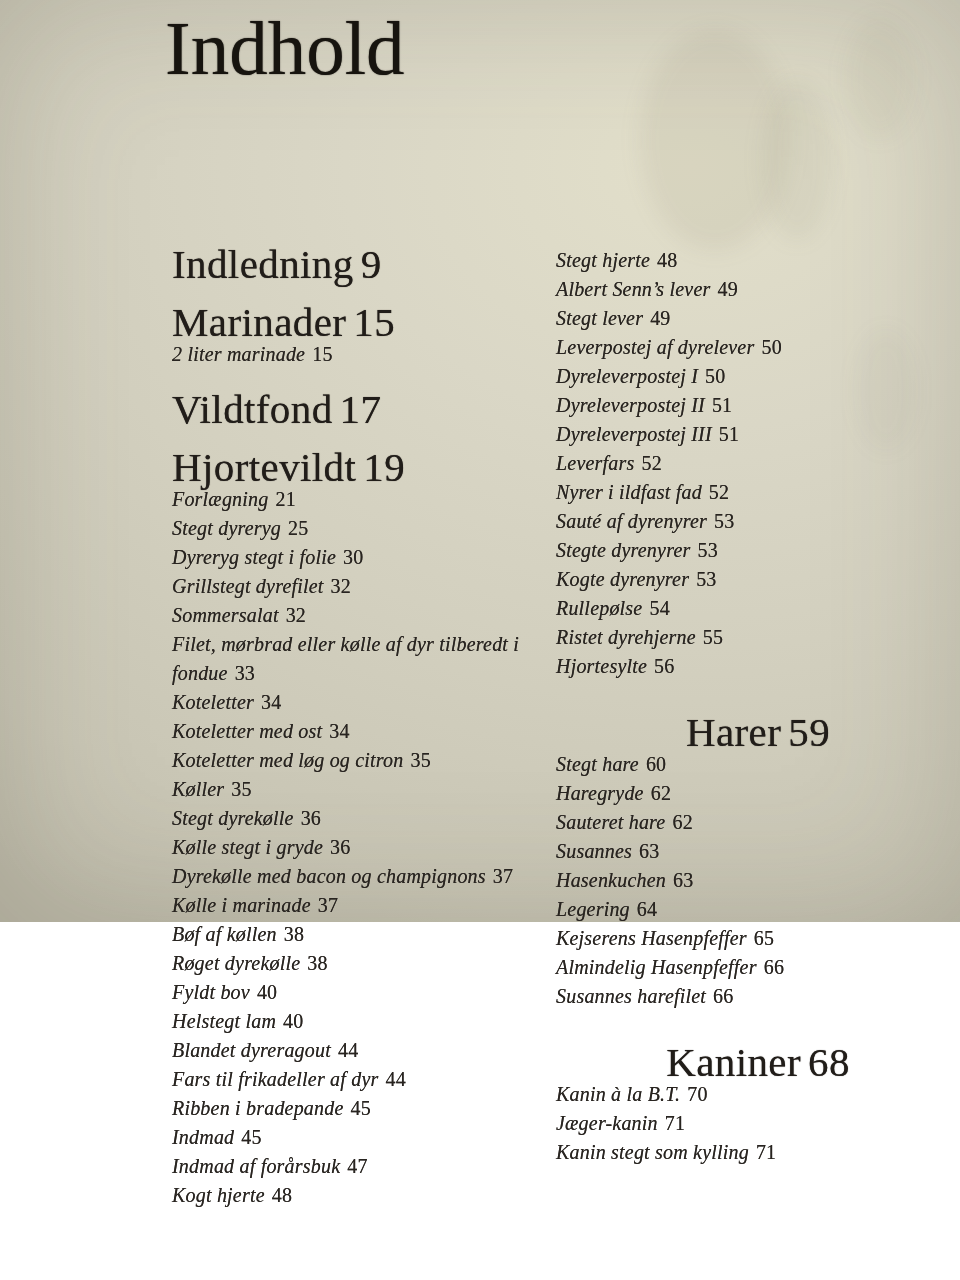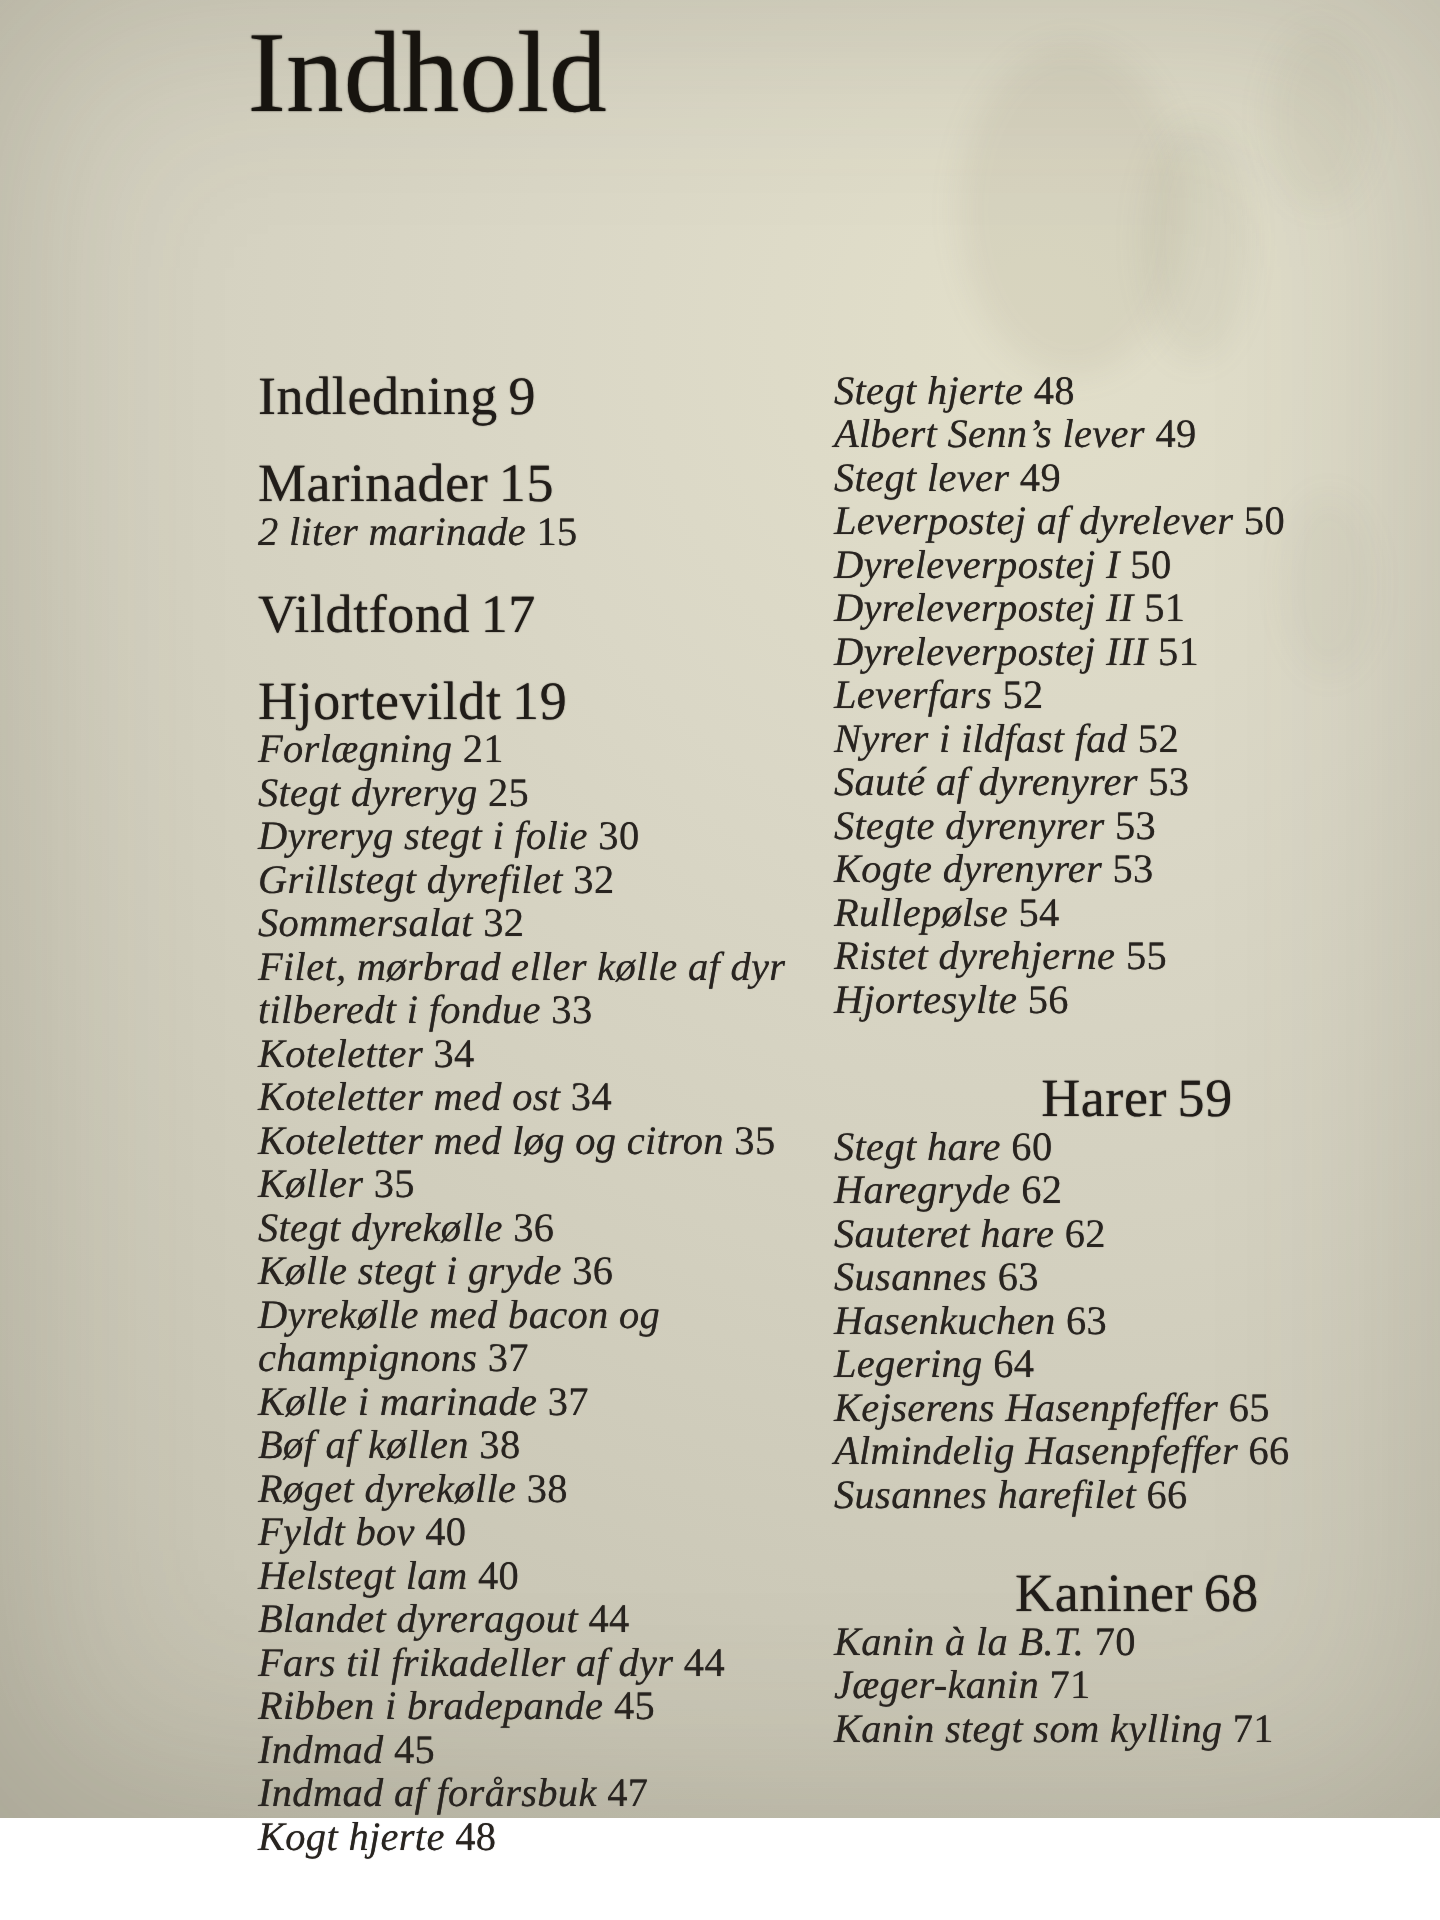--- a/index.html
+++ b/index.html
@@ -6,21 +6,21 @@
     margin: 0;
     padding: 0;
     width: 960px;
     height: 1280px;
     overflow: hidden;
     font-family: "Liberation Serif", "DejaVu Serif", serif;
   }
   .photo {
     position: relative;
     width: 960px;
-    height: 1212px;
+    height: 922px;
     background:
       radial-gradient(120% 95% at 72% 18%,
         #e2dfca 0%, #dad7c6 30%, #d3d0bf 55%, #c9c6b5 85%, #c0bdac 100%);
     box-shadow: inset 0 0 150px rgba(82, 77, 62, 0.22);
     color: #262320;
   }
   .ghost {
     position: absolute;
     border-radius: 50%;
     filter: blur(10px);
@@ -44,32 +44,32 @@
     position: absolute;
     left: 172px;
     top: 246px;
     display: flex;
     align-items: flex-start;
   }
   .col { }
   .col-left  { width: 368px; }
   .col-right { width: 404px; margin-left: 16px; }
   .toc-header {
-    font-size: 36px;
+    font-size: 41px;
     line-height: 36px;
     margin-top: 22px;
     color: #211d19;
     letter-spacing: 0.4px;
     text-shadow: 0 0 0.8px rgba(33,29,25,0.9);
   }
   .col-left > .toc-header:first-child { margin-top: 0; }
   .col-right .toc-header { margin-top: 33px; text-align: center; }
   .toc-entry {
     font-style: italic;
-    font-size: 27px;
+    font-size: 20px;
     line-height: 29px;
     color: #282420;
     letter-spacing: 0.2px;
     text-shadow: 0 0 0.5px rgba(40,36,32,0.8);
   }
   .pagenum {
     font-style: normal;
     margin-left: 7px;
   }
 </style>

